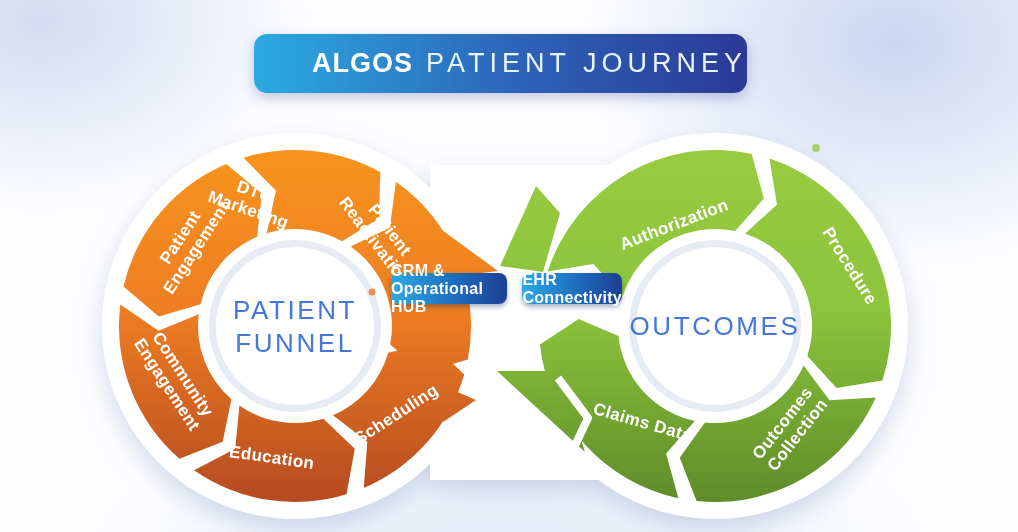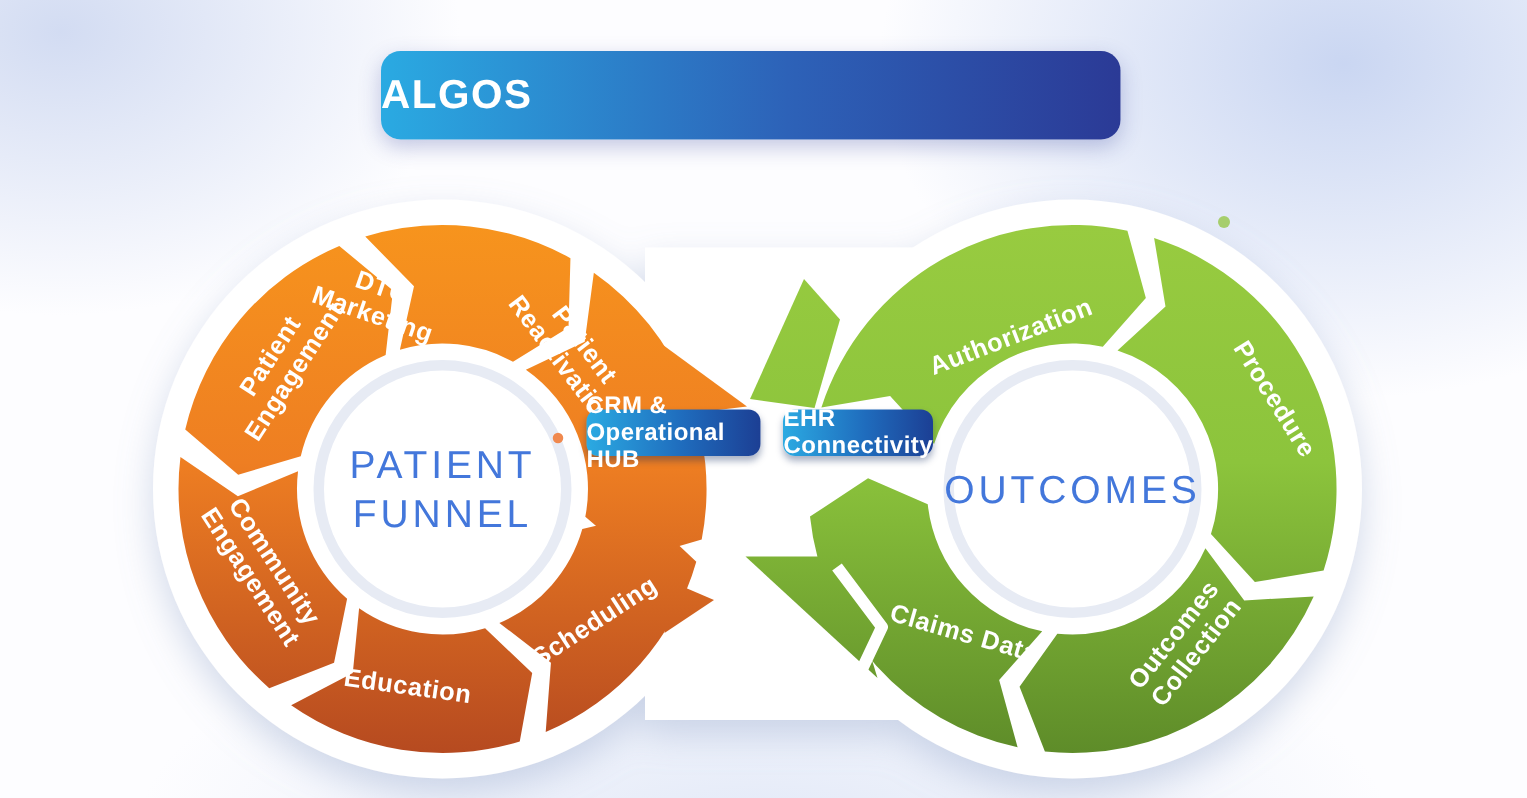--- a/index.html
+++ b/index.html
@@ -8,21 +8,21 @@
     font-family:"Liberation Sans",sans-serif;
     background:
       radial-gradient(430px 310px at 88% 8%, rgba(199,212,241,.95), rgba(199,212,241,0) 72%),
       radial-gradient(380px 270px at 4% 4%, rgba(203,214,240,.85), rgba(203,214,240,0) 70%),
       radial-gradient(560px 220px at 50% 105%, rgba(208,219,242,.6), rgba(208,219,242,0) 75%),
       #fdfdff;
   }
   svg{position:absolute;left:0;top:0;}
   .title-pill{
     position:absolute;left:254px;top:34px;width:493px;height:59px;
-    border-radius:13px;display:flex;align-items:center;justify-content:space-between;gap:13px;
+    border-radius:13px;display:flex;align-items:center;justify-content:flex-end;gap:13px;
     background:linear-gradient(90deg,#2aaae2 0%,#2d62b8 55%,#2b3a96 100%);
     box-shadow:0 5px 14px rgba(43,58,150,.28);
   }
   .brand{color:#fff;font-weight:800;font-size:27px;letter-spacing:1px;}
   .subtitle{color:#eaf4fc;font-weight:200;font-size:27px;letter-spacing:5px;}
   .hub{position:absolute;left:391px;top:273px;width:231px;display:flex;gap:15px;}
   .hub-btn{
     height:31px;border-radius:8px;display:flex;align-items:center;justify-content:center;
     background:linear-gradient(90deg,#2baae2 0%,#1f6cbd 55%,#1c3f94 100%);
     color:#fff;font-weight:700;font-size:16px;letter-spacing:.3px;
@@ -85,20 +85,21 @@
       <text transform="translate(673.8,224.0) rotate(-21)" text-anchor="middle" fill="#ffffff" font-size="17" font-weight="700" letter-spacing="0.4"><tspan x="0" y="6">Authorization</tspan></text>
       <text transform="translate(850.2,265.8) rotate(58)" text-anchor="middle" fill="#ffffff" font-size="17" font-weight="700" letter-spacing="0.4"><tspan x="0" y="6">Procedure</tspan></text>
       <text transform="translate(789.6,428.7) rotate(-52)" text-anchor="middle" fill="#ffffff" font-size="17" font-weight="700" letter-spacing="0.4"><tspan x="0" y="-3.5">Outcomes</tspan><tspan x="0" y="15.5">Collection</tspan></text>
       <text transform="translate(642.8,421.8) rotate(16)" text-anchor="middle" fill="#ffffff" font-size="17" font-weight="700" letter-spacing="0.4"><tspan x="0" y="6">Claims Data</tspan></text>
       <circle cx="816" cy="148" r="4" fill="#a6ce6c"></circle>
       <circle cx="372" cy="292" r="3.5" fill="#f0894e"></circle>
     </svg>
 
   <div class="title-pill">
     <span class="brand">ALGOS</span>
+    <span class="subtitle">PATIENT JOURNEY</span>
   </div>
 
   <div class="hub">
     <div class="hub-btn">CRM &amp; Operational HUB</div>
     <div class="hub-btn">EHR Connectivity</div>
   </div>
 
 </div>
 
 </body></html>

